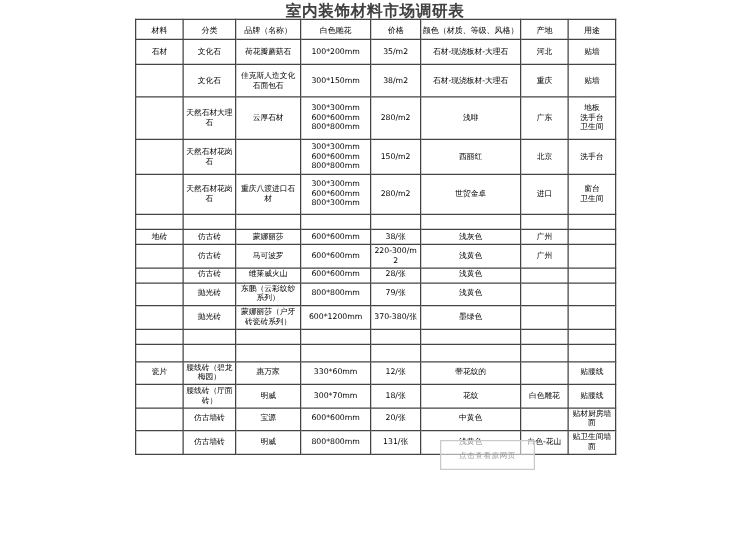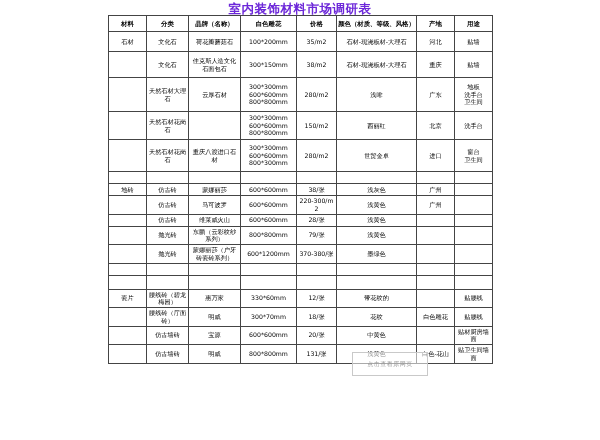--- a/index.html
+++ b/index.html
@@ -24,42 +24,42 @@
   }
   .title {
     position: absolute;
     left: 108px;
     top: 1px;
     width: 384px;
     text-align: center;
     font-size: 12.5px;
     font-weight: bold;
     letter-spacing: 0.5px;
-    color: #6d28d9;
+    color: #404040;
   }
   table.doc {
     position: absolute;
     left: 108px;
     top: 15px;
     width: 384px;
     border-collapse: collapse;
     table-layout: fixed;
     font-size: 6.2px;
     line-height: 1.25;
     color: #000;
   }
   table.doc td {
     border: 0.7px solid #444;
     text-align: center;
     vertical-align: middle;
     padding: 1px 1px;
     word-break: break-all;
   }
   table.doc tr.header td {
-    font-weight: bold;
+    font-weight: normal;
     font-size: 6.4px;
     height: 13px;
   }
   td.blank {
     border-left: 0.7px solid #444;
     border-right: 0.7px solid #444;
   }
   .cellline { display: block; }
   .watermark {
     position: absolute;

